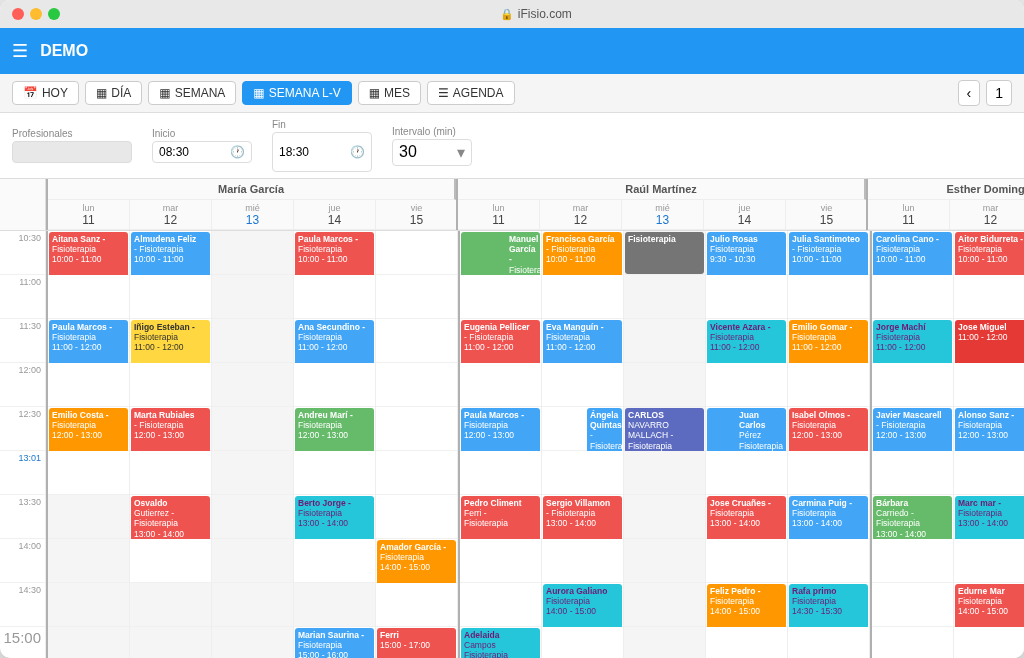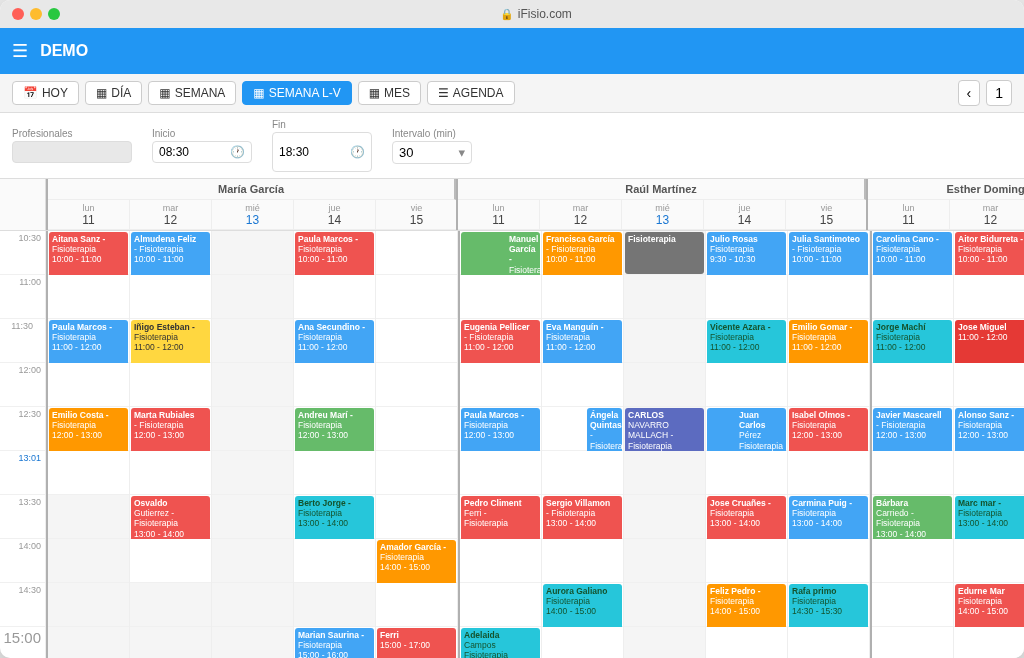--- a/index.html
+++ b/index.html
@@ -53,21 +53,21 @@
     .pg-cell.gray { background: #f5f5f5; }
     
     .ev { position: absolute; left: 1px; right: 1px; border-radius: 3px; padding: 2px 3px; overflow: hidden; cursor: pointer; }
     .ev span { display: block; line-height: 1.2; font-size: 8.5px; }
     .ev .en { font-weight: 600; }
     .ev.red { background: #ef5350; color: white; }
     .ev.blue { background: #42a5f5; color: white; }
     .ev.green { background: #66bb6a; color: white; }
     .ev.yellow { background: #ffd740; color: #333; }
     .ev.orange { background: #ff9800; color: white; }
-    .ev.teal { background: #26c6da; color: #14532d; }
+    .ev.teal { background: #26c6da; color: #701a75; }
     .ev.indigo { background: #5c6bc0; color: white; }
     .ev.blank { background: #e0e0e0; color: #555; }
     .ev.darkgray { background: #757575; color: white; }
   </style>
 </head>
 <body>
 
 <div class="window">
 
   <div class="title-bar">
@@ -125,21 +125,21 @@
     </div>
     <div class="filter-group">
       <span class="filter-label">Fin</span>
       <div style="display:flex;align-items:center;border:1px solid #ddd;border-radius:4px;padding:12px 6px;font-size:12px;width:100px;">
         <span>18:30</span>
         <span style="margin-left:auto;color:#888;">🕐</span>
       </div>
     </div>
     <div class="filter-group">
       <span class="filter-label">Intervalo (min)</span>
-      <div style="display:flex;align-items:center;border:1px solid #ddd;border-radius:4px;padding:3px 6px;font-size:13px;width:80px;">
+      <div style="display:flex;align-items:center;border:1px solid #ddd;border-radius:4px;padding:3px 6px;font-size:16px;width:80px;">
         <span>30</span>
         <span style="margin-left:auto;color:#888;">▾</span>
       </div>
     </div>
   </div>
 
   <div class="calendar-container">
 
     <div class="header-area">
       <div class="header-time-gutter"></div>
@@ -236,21 +236,21 @@
           </div>
         </div>
       </div>
     </div>
 
     <div class="body-area">
 
       <div class="body-time-gutter">
         <div class="time-label" style="height:44px;display:flex;align-items:flex-start;justify-content:flex-end;padding:2px 4px;font-size:9px;color:#999;border-bottom:1px solid #f0f0f0;">10:30</div>
         <div class="time-label" style="height:44px;display:flex;align-items:flex-start;justify-content:flex-end;padding:2px 4px;font-size:9px;color:#999;border-bottom:1px solid #f0f0f0;">11:00</div>
-        <div class="time-label" style="height:44px;display:flex;align-items:flex-start;justify-content:flex-end;padding:2px 12px;font-size:9px;color:#999;border-bottom:1px solid #f0f0f0;">11:30</div>
+        <div class="time-label" style="height:44px;display:flex;align-items:flex-start;justify-content:flex-end;padding:2px 4px;font-size:9px;color:#999;border-bottom:1px solid #f0f0f0;">11:30</div>
         <div class="time-label" style="height:44px;display:flex;align-items:flex-start;justify-content:flex-end;padding:2px 4px;font-size:9px;color:#999;border-bottom:1px solid #f0f0f0;">12:00</div>
         <div class="time-label" style="height:44px;display:flex;align-items:flex-start;justify-content:flex-end;padding:2px 4px;font-size:9px;color:#999;border-bottom:1px solid #f0f0f0;">12:30</div>
         <div class="time-label" style="height:44px;display:flex;align-items:flex-start;justify-content:flex-end;padding:2px 4px;font-size:9px;color:#1976d2;border-bottom:1px solid #f0f0f0;">13:01</div>
         <div class="time-label" style="height:44px;display:flex;align-items:flex-start;justify-content:flex-end;padding:2px 4px;font-size:9px;color:#999;border-bottom:1px solid #f0f0f0;">13:30</div>
         <div class="time-label" style="height:44px;display:flex;align-items:flex-start;justify-content:flex-end;padding:2px 4px;font-size:9px;color:#999;border-bottom:1px solid #f0f0f0;">14:00</div>
         <div class="time-label" style="height:44px;display:flex;align-items:flex-start;justify-content:flex-end;padding:2px 4px;font-size:9px;color:#999;border-bottom:1px solid #f0f0f0;">14:30</div>
         <div class="time-label" style="height:44px;display:flex;align-items:flex-start;justify-content:flex-end;padding:2px 4px;font-size:15px;color:#999;border-bottom:1px solid #15803d;">15:00</div>
         <div class="time-label" style="height:44px;display:flex;align-items:flex-start;justify-content:flex-end;padding:2px 4px;font-size:9px;color:#999;border-bottom:1px solid #f0f0f0;">15:30</div>
 
       </div>

